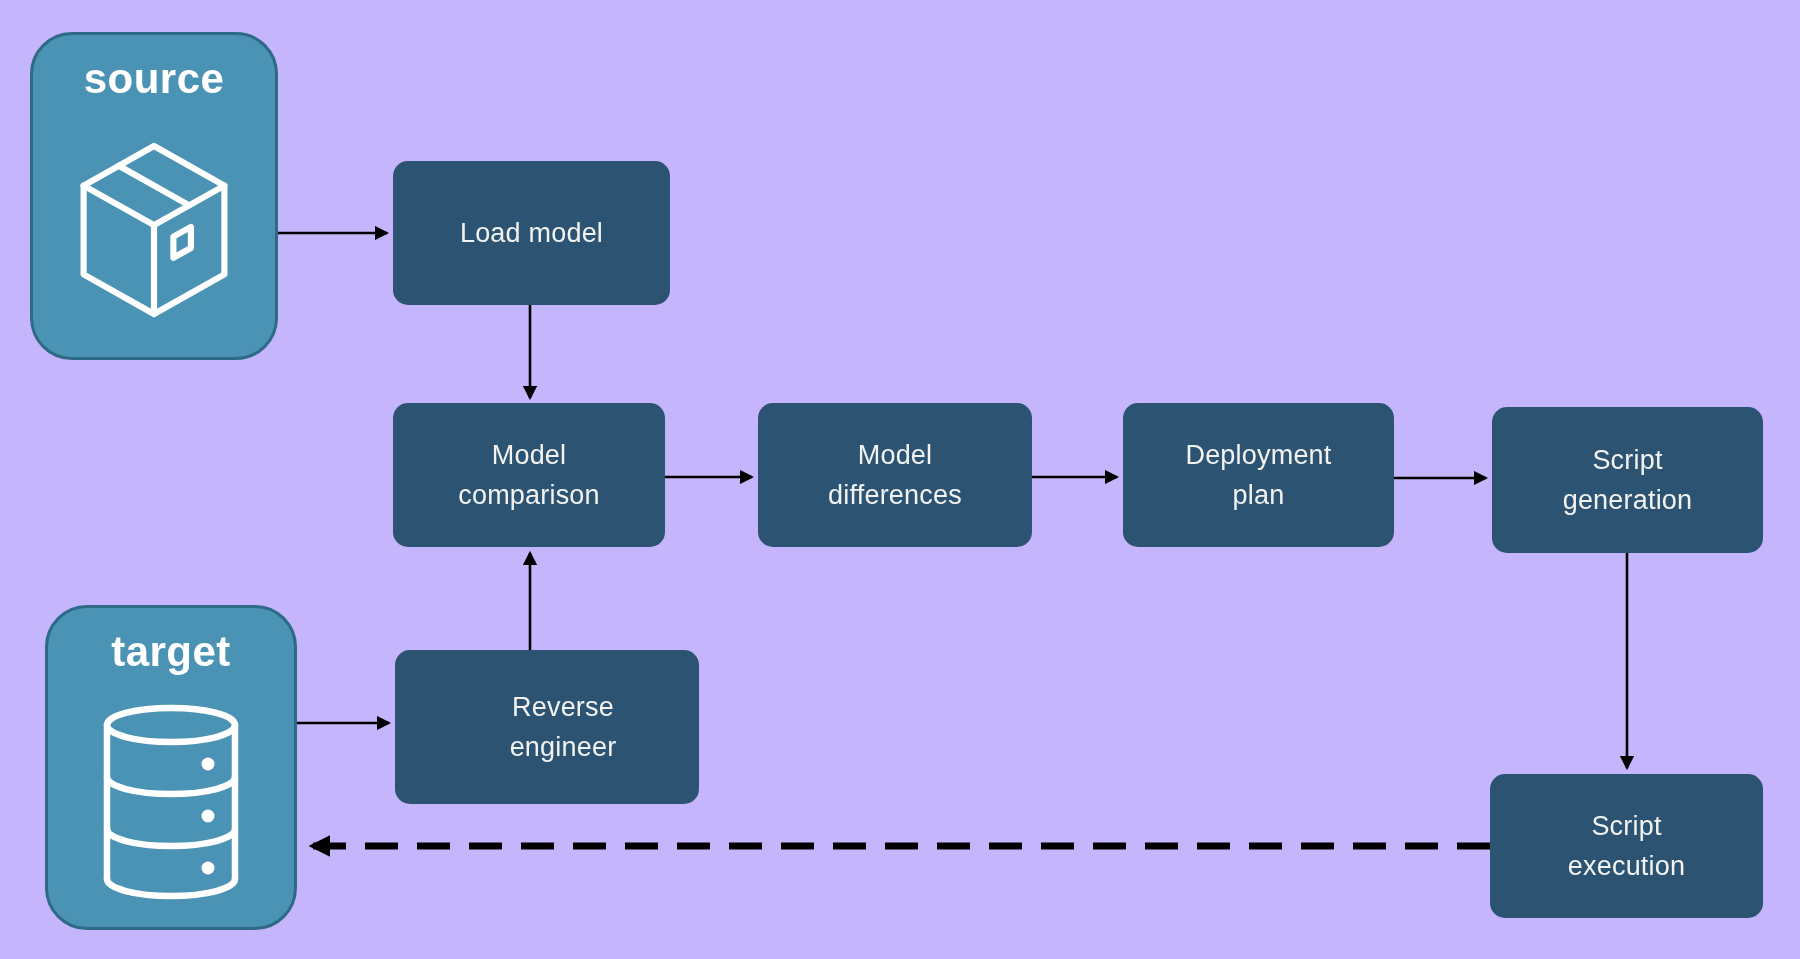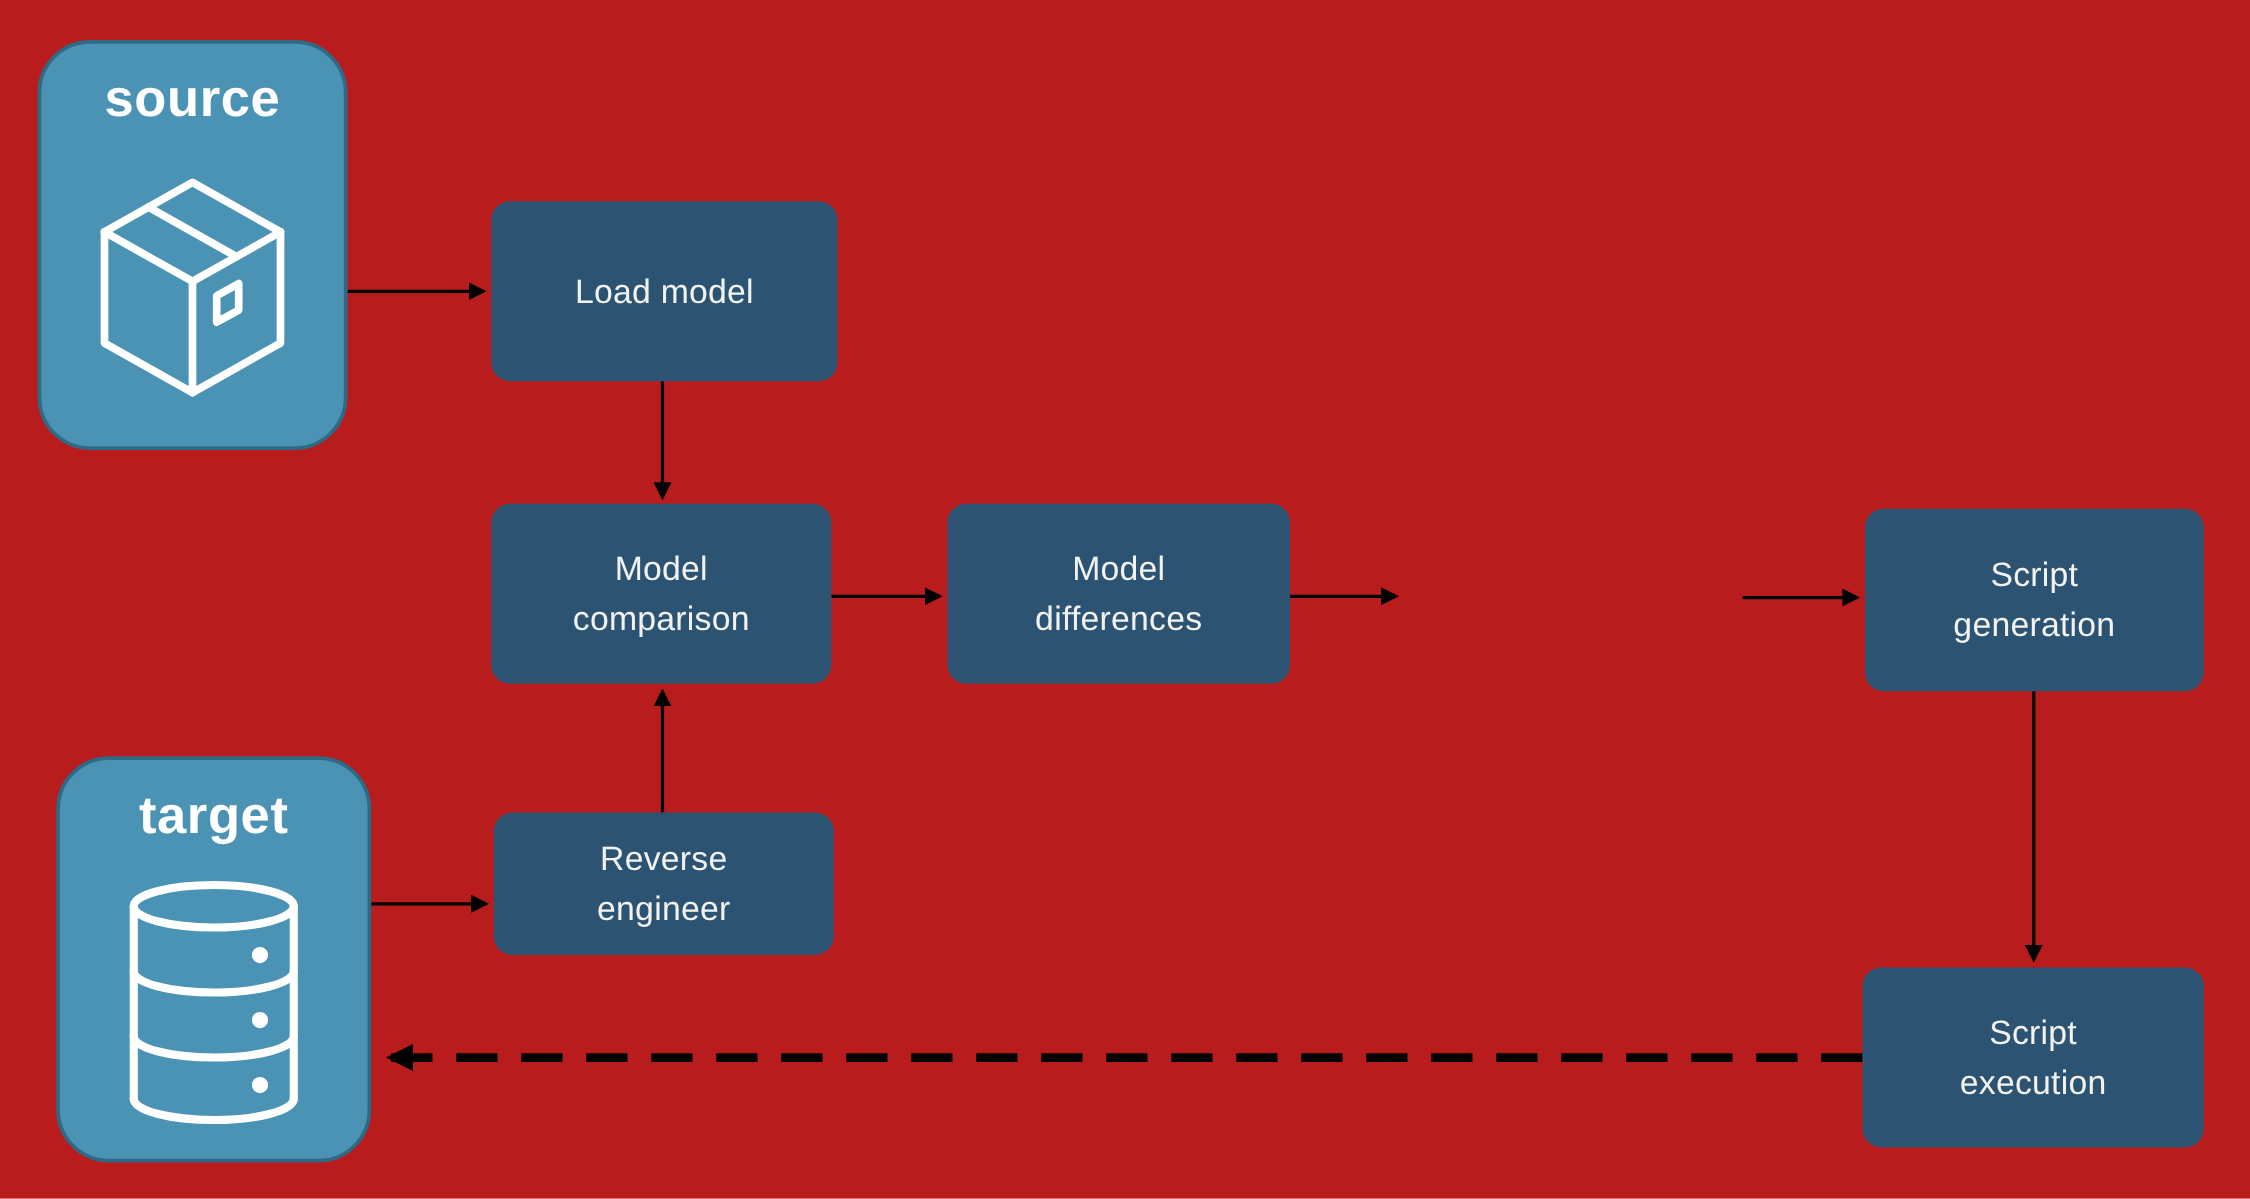--- a/index.html
+++ b/index.html
@@ -1,20 +1,20 @@
 <!DOCTYPE html>
 <html><head>
 <meta charset="utf-8">
 <style>
   html, body { margin: 0; padding: 0; background: #ffffff; }
   #canvas {
     position: relative;
     width: 1800px;
     height: 959px;
-    background: #b91c1c;
+    background: #c4b5fd;
     font-family: "Liberation Sans", sans-serif;
     overflow: hidden;
   }
   #edges-layer {
     position: absolute;
     left: 0; top: 0;
     width: 1800px; height: 959px;
   }
   .node {
     position: absolute;
@@ -128,27 +128,31 @@
   <div class="node" id="node-model-comparison">
     <div class="node-label">Model
 comparison</div>
   </div>
 
   <div class="node" id="node-model-differences">
     <div class="node-label">Model
 differences</div>
   </div>
 
+  <div class="node" id="node-deployment-plan">
+    <div class="node-label">Deployment
+plan</div>
+  </div>
 
   <div class="node" id="node-script-generation">
     <div class="node-label">Script
 generation</div>
   </div>
 
-  <div class="node" id="node-reverse-engineer" style="left:395px; top:650px; width:272px; height:114px;">
+  <div class="node" id="node-reverse-engineer" style="left:395px; top:650px; width:272px; height:154px;padding-left:32px;">
     <div class="node-label">Reverse
 engineer</div>
   </div>
 
   <div class="node" id="node-script-execution">
     <div class="node-label">Script
 execution</div>
   </div>
 
 </div>

